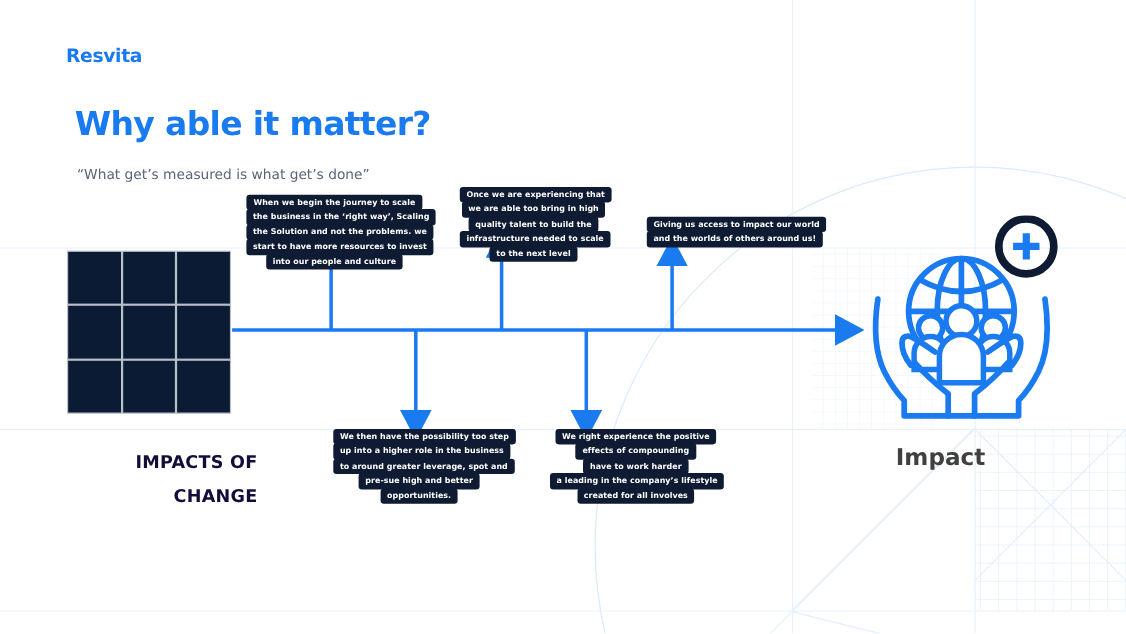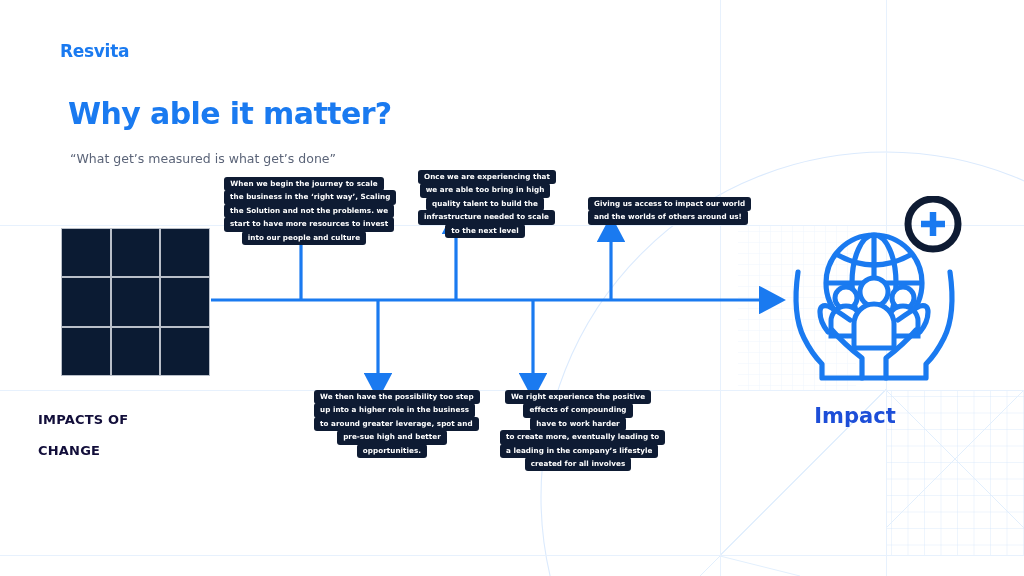--- a/index.html
+++ b/index.html
@@ -45,31 +45,31 @@
     grid-template-columns: repeat(3, 1fr);
     grid-template-rows: repeat(3, 1fr);
     gap: 2px;
     background: #b9bfc9;
     border: 1px solid #b9bfc9;
   }
   .grid-cell { background: #0b1b33; }
 
   .impacts-label {
     position: absolute; left: 38px; top: 404px;
-    width: 196px; text-align: left;
-    font-size: 13px; font-weight: 700; letter-spacing: 0.2px;
+    width: 196px; text-align: right;
+    font-size: 16px; font-weight: 700; letter-spacing: 0.2px;
     line-height: 31px;
     color: #120e3a;
     font-family: "DejaVu Sans", sans-serif;
   }
   .impact-label {
     position: absolute; left: 772px; top: 404px;
     width: 166px; text-align: center;
     font-size: 21px; font-weight: 700;
-    color: #1d4ed8;
+    color: #404040;
     font-family: "DejaVu Sans", sans-serif;
   }
 
   
   .flow-svg { position: absolute; left: 0; top: 0; width: 1024px; height: 576px; }
 
   
   .callout {
     position: absolute;
     background: #0e1b33;
@@ -186,41 +186,40 @@
   </svg>
 
   <div class="callout lines" id="co1" style="left:224px; top:178px; width:160px;">
       <div class="ln">When we begin the journey to scale</div>
       <div class="ln">the business in the ‘right way’, Scaling</div>
       <div class="ln">the Solution and not the problems. we</div>
       <div class="ln">start to have more resources to invest</div>
       <div class="ln">into our people and culture</div>
     </div>
 
-  <div class="callout lines" id="co2" style="left:314px; top:391px; width:156px;">
+  <div class="callout lines" id="co2" style="left:303px; top:391px; width:156px;">
       <div class="ln">We then have the possibility too step</div>
       <div class="ln">up into a higher role in the business</div>
       <div class="ln">to around greater leverage, spot and</div>
       <div class="ln">pre-sue high and better</div>
       <div class="ln">opportunities.</div>
     </div>
 
   <div class="callout lines" id="co3" style="left:418px; top:171px; width:134px;">
       <div class="ln">Once we are experiencing that</div>
       <div class="ln">we are able too bring in high</div>
       <div class="ln">quality talent to build the</div>
       <div class="ln">infrastructure needed to scale</div>
       <div class="ln">to the next level</div>
     </div>
 
   <div class="callout lines" id="co4" style="left:500px; top:391px; width:156px;">
       <div class="ln">We right experience the positive</div>
       <div class="ln">effects of compounding</div>
       <div class="ln">have to work harder</div>
-      <div class="ln">to create more, eventually leading to</div>
       <div class="ln">a leading in the company’s lifestyle</div>
       <div class="ln">created for all involves</div>
     </div>
 
   <div class="callout lines" id="co5" style="left:588px; top:198px; width:156px;">
       <div class="ln">Giving us access to impact our world</div>
       <div class="ln">and the worlds of others around us!</div>
     </div>
 
   <svg class="impact-icon" viewBox="0 0 180 190" xmlns="http://www.w3.org/2000/svg">

